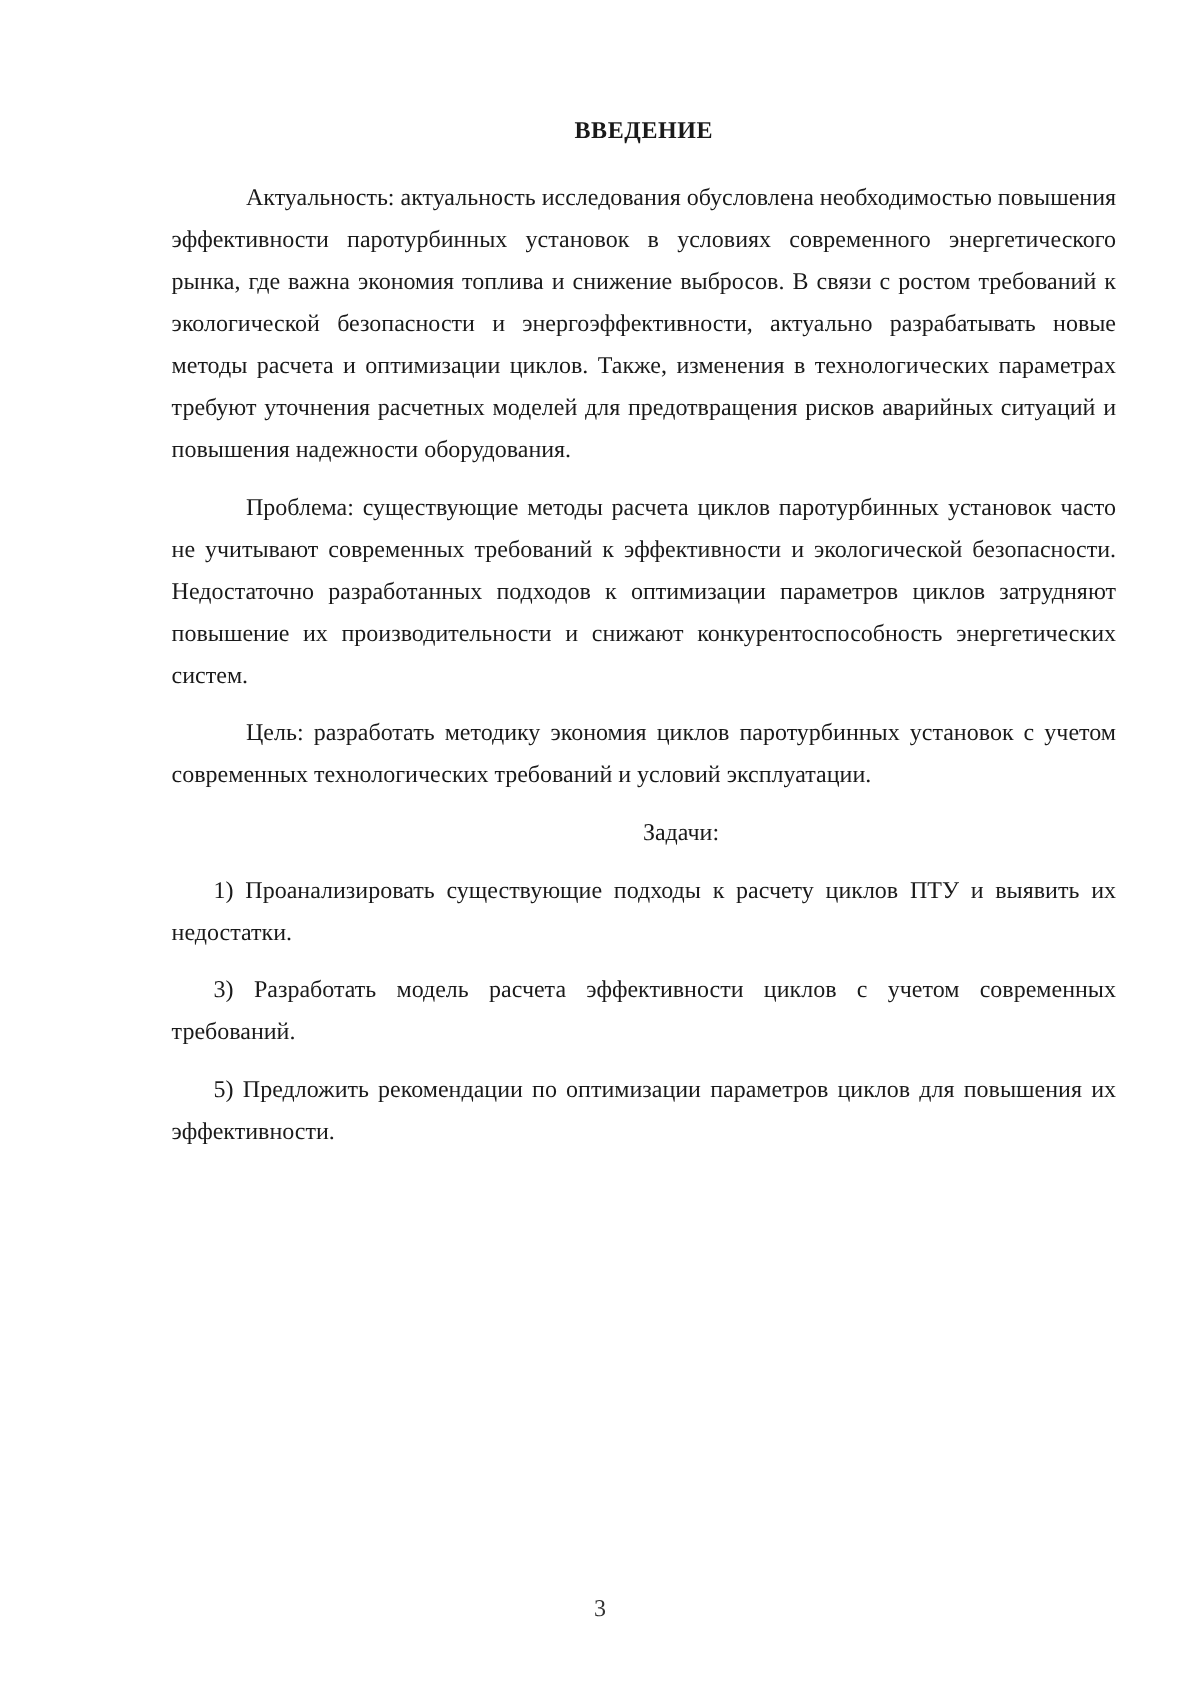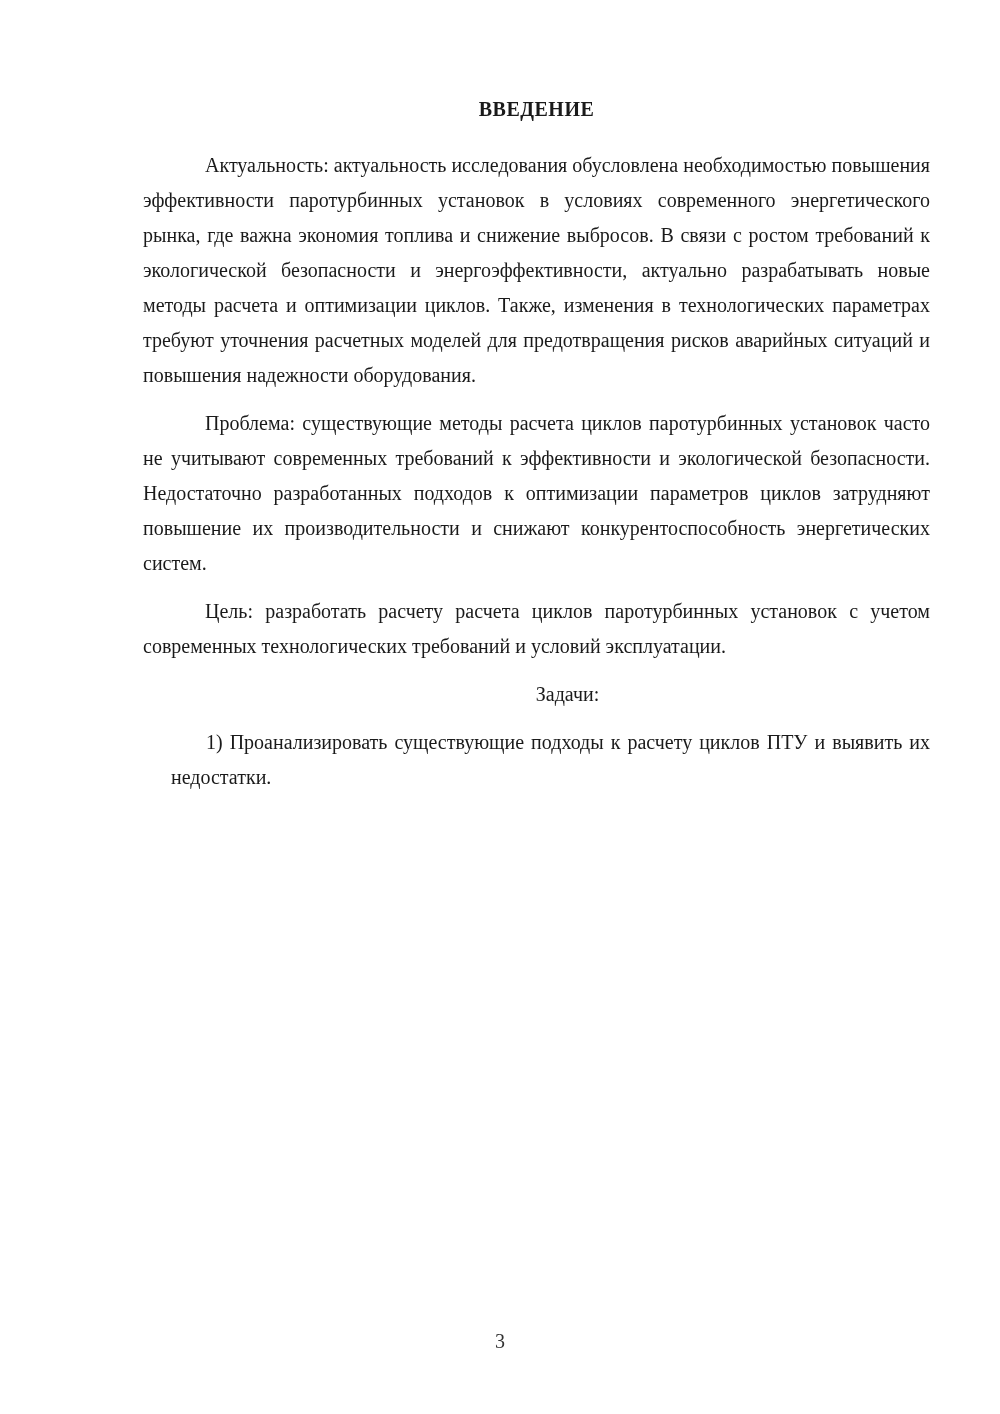--- a/index.html
+++ b/index.html
@@ -36,21 +36,20 @@
     text-align: justify;
     text-indent: 62px;
     margin: 0 0 13px 0;
     font-family: Liberation Serif, serif;
   }
   .para.tasks {
     text-align: center;
   }
   .para.list-item {
     text-indent: 35px;
-    margin-left: 28px;
   }
   .page-number {
     position: absolute;
     top: 1330px;
     left: 0;
     right: 0;
     text-align: center;
     font-size: 20px;
     color: #333333;
   }
@@ -59,25 +58,27 @@
 <body>
 
 <div class="page">
 
   <h1 class="doc-title">ВВЕДЕНИЕ</h1>
 
   <p class="para">Актуальность: актуальность исследования обусловлена необходимостью повышения эффективности паротурбинных установок в условиях современного энергетического рынка, где важна экономия топлива и снижение выбросов. В связи с ростом требований к экологической безопасности и энергоэффективности, актуально разрабатывать новые методы расчета и оптимизации циклов. Также, изменения в технологических параметрах требуют уточнения расчетных моделей для предотвращения рисков аварийных ситуаций и повышения надежности оборудования.</p>
 
   <p class="para">Проблема: существующие методы расчета циклов паротурбинных установок часто не учитывают современных требований к эффективности и экологической безопасности. Недостаточно разработанных подходов к оптимизации параметров циклов затрудняют повышение их производительности и снижают конкурентоспособность энергетических систем.</p>
 
-  <p class="para">Цель: разработать расчету расчета циклов паротурбинных установок с учетом современных технологических требований и условий эксплуатации.</p>
+  <p class="para">Цель: разработать методику экономия циклов паротурбинных установок с учетом современных технологических требований и условий эксплуатации.</p>
 
   <p class="para tasks">Задачи:</p>
 
   <p class="para list-item">1) Проанализировать существующие подходы к расчету циклов ПТУ и выявить их недостатки.</p>
 
 
+  <p class="para list-item">3) Разработать модель расчета эффективности циклов с учетом современных требований.</p>
 
 
+  <p class="para list-item">5) Предложить рекомендации по оптимизации параметров циклов для повышения их эффективности.</p>
 
   <div class="page-number">3</div>
 
 </div>
 
 </body></html>

